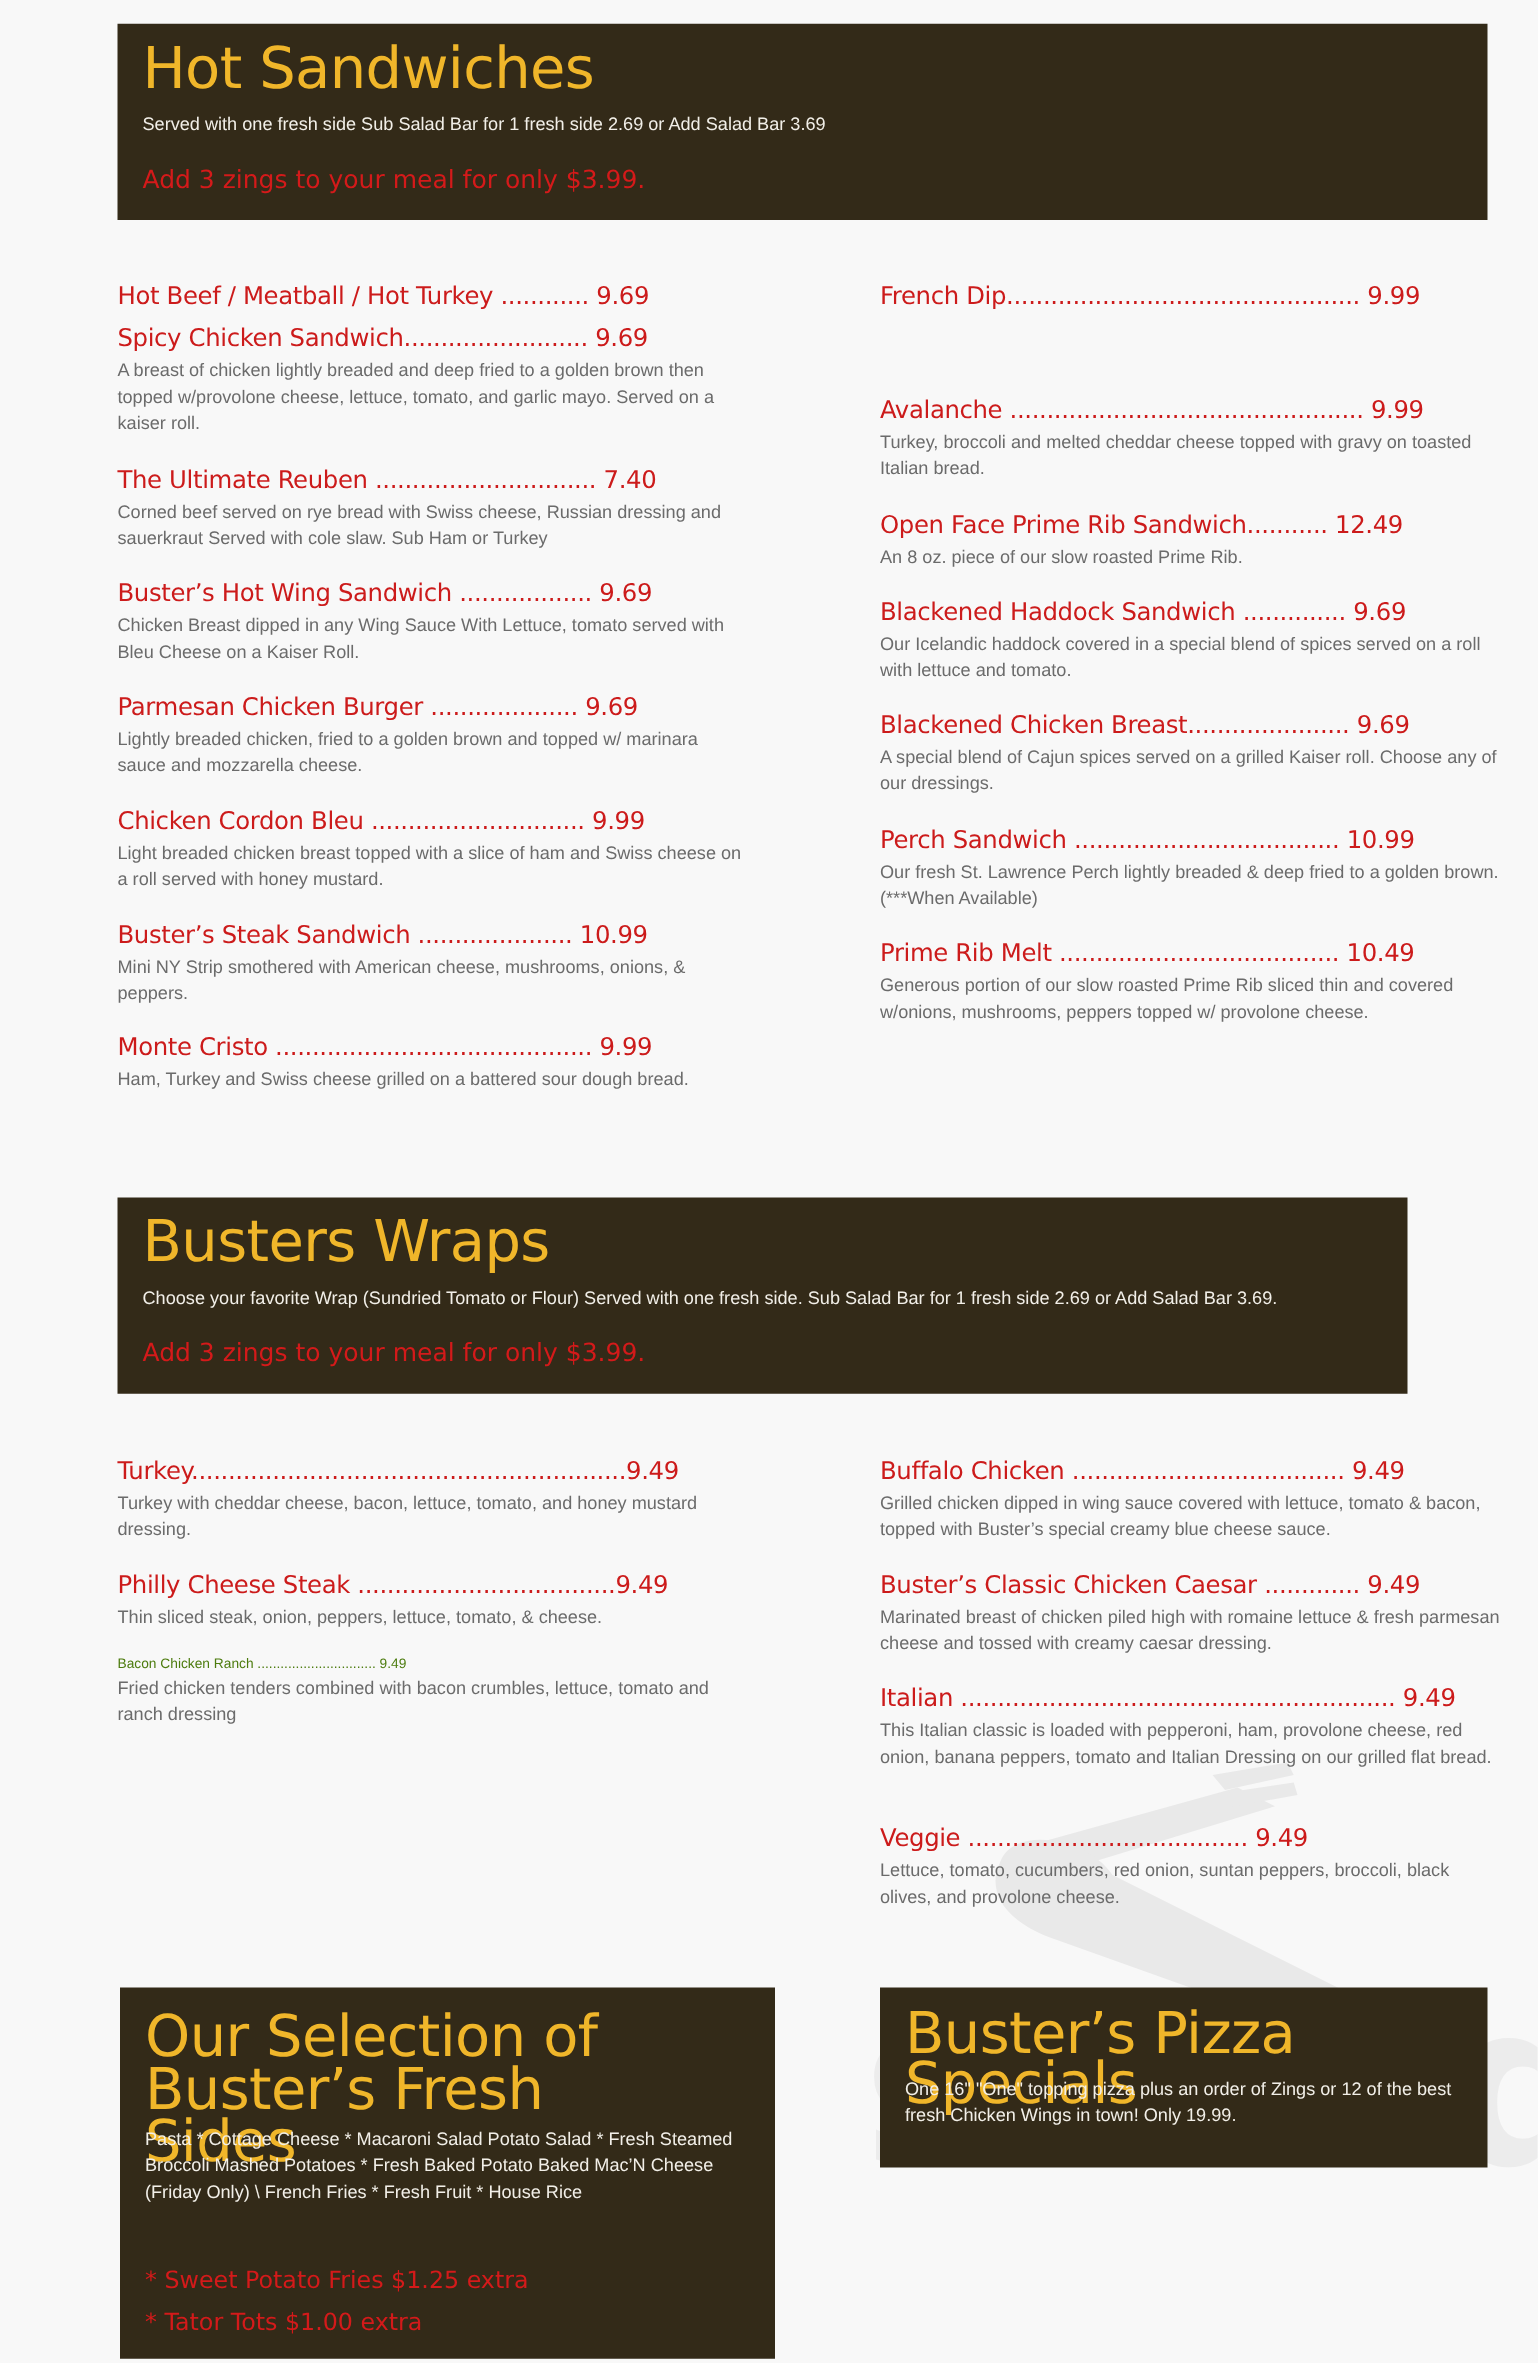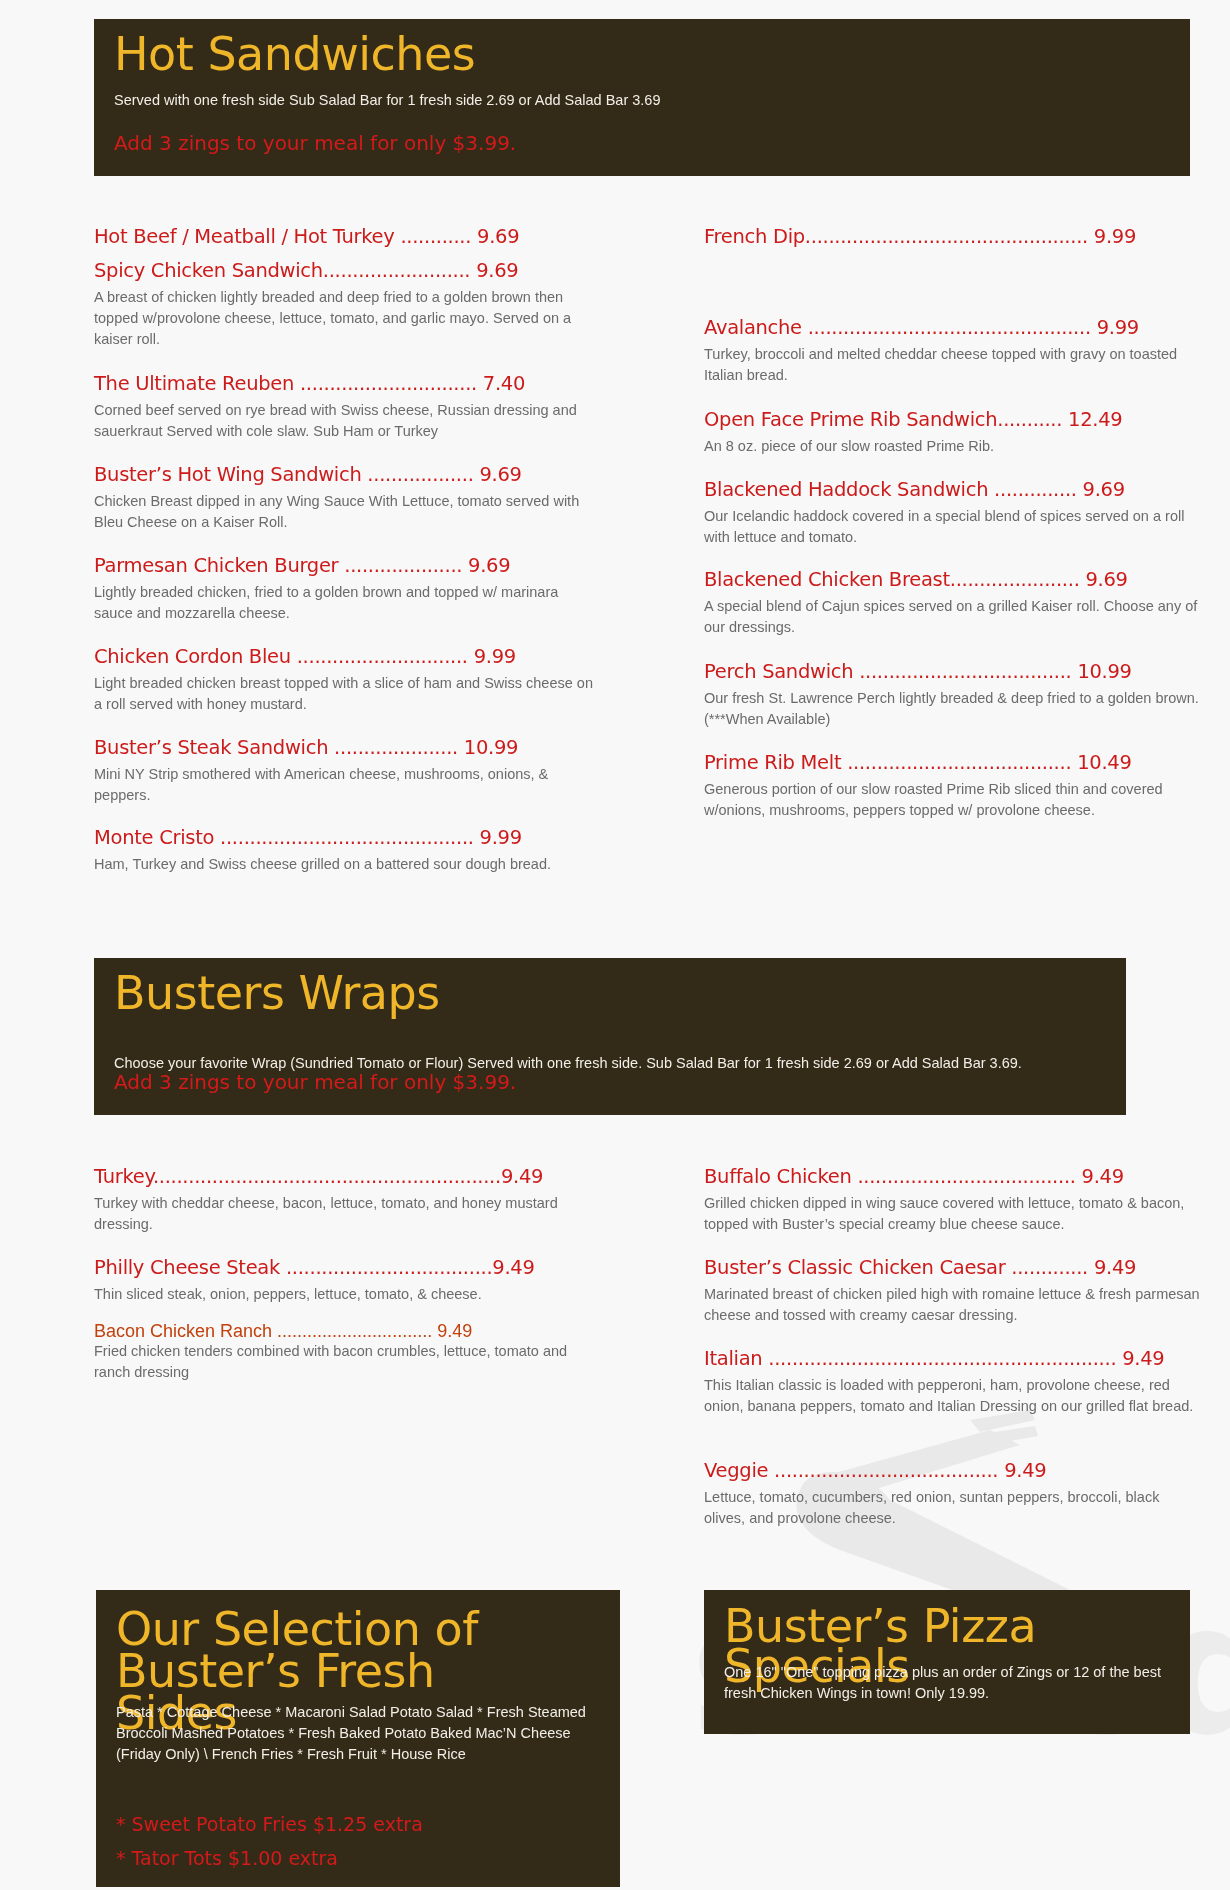--- a/index.html
+++ b/index.html
@@ -28,21 +28,21 @@
     .item { position:absolute; width:500px; }
     .item-title {
       color:#cc1b1b; font-family:"DejaVu Sans", sans-serif; font-size:19.5px;
       line-height:26px; white-space:nowrap; letter-spacing:-0.3px;
     }
     .item-desc {
       color:#6b6b6b; font-size:14.5px; line-height:21px; margin-top:3px;
       font-family:"Liberation Sans", sans-serif;
     }
     .item-small-title {
-      color:#c2410c; font-size:18px; line-height:20px; white-space:nowrap;
+      color:#4d7c0f; font-size:11px; line-height:20px; white-space:nowrap;
     }
     .box-body {
       color:#f2efe8; font-size:14.5px; line-height:21px;
       position:absolute; left:20px; right:20px;
     }
     .box-extra {
       color:#d41a1a; font-family:"DejaVu Sans", sans-serif; font-size:19px;
       position:absolute; left:20px; line-height:24px;
     }
     .watermark {
@@ -125,21 +125,21 @@
   <div class="item-title">Perch Sandwich .................................... 10.99</div>
   <div class="item-desc">Our fresh St. Lawrence Perch lightly breaded &amp; deep fried to a golden brown. (***When Available)</div>
 </div>
 <div class="item" style="left:704px; top:750px;">
   <div class="item-title">Prime Rib Melt ...................................... 10.49</div>
   <div class="item-desc">Generous portion of our slow roasted Prime Rib sliced thin and covered w/onions, mushrooms, peppers topped w/ provolone cheese.</div>
 </div>
 
 <div class="banner" style="left:94px; top:958px; width:1032px; height:157px;">
   <h1 class="banner-title" style="top:15px;">Busters Wraps</h1>
-  <div class="banner-sub" style="top:71px;margin-top:24px;">Choose your favorite Wrap (Sundried Tomato or Flour) Served with one fresh side. Sub Salad Bar for 1 fresh side 2.69 or Add Salad Bar 3.69.</div>
+  <div class="banner-sub" style="top:71px;">Choose your favorite Wrap (Sundried Tomato or Flour) Served with one fresh side. Sub Salad Bar for 1 fresh side 2.69 or Add Salad Bar 3.69.</div>
   <div class="banner-promo" style="top:112px;">Add 3 zings to your meal for only $3.99.</div>
 </div>
 
 <div class="item" style="left:94px; top:1164px;">
   <div class="item-title">Turkey...........................................................9.49</div>
   <div class="item-desc">Turkey with cheddar cheese, bacon, lettuce, tomato, and honey mustard dressing.</div>
 </div>
 <div class="item" style="left:94px; top:1255px;">
   <div class="item-title">Philly Cheese Steak ...................................9.49</div>
   <div class="item-desc">Thin sliced steak, onion, peppers, lettuce, tomato, &amp; cheese.</div>

